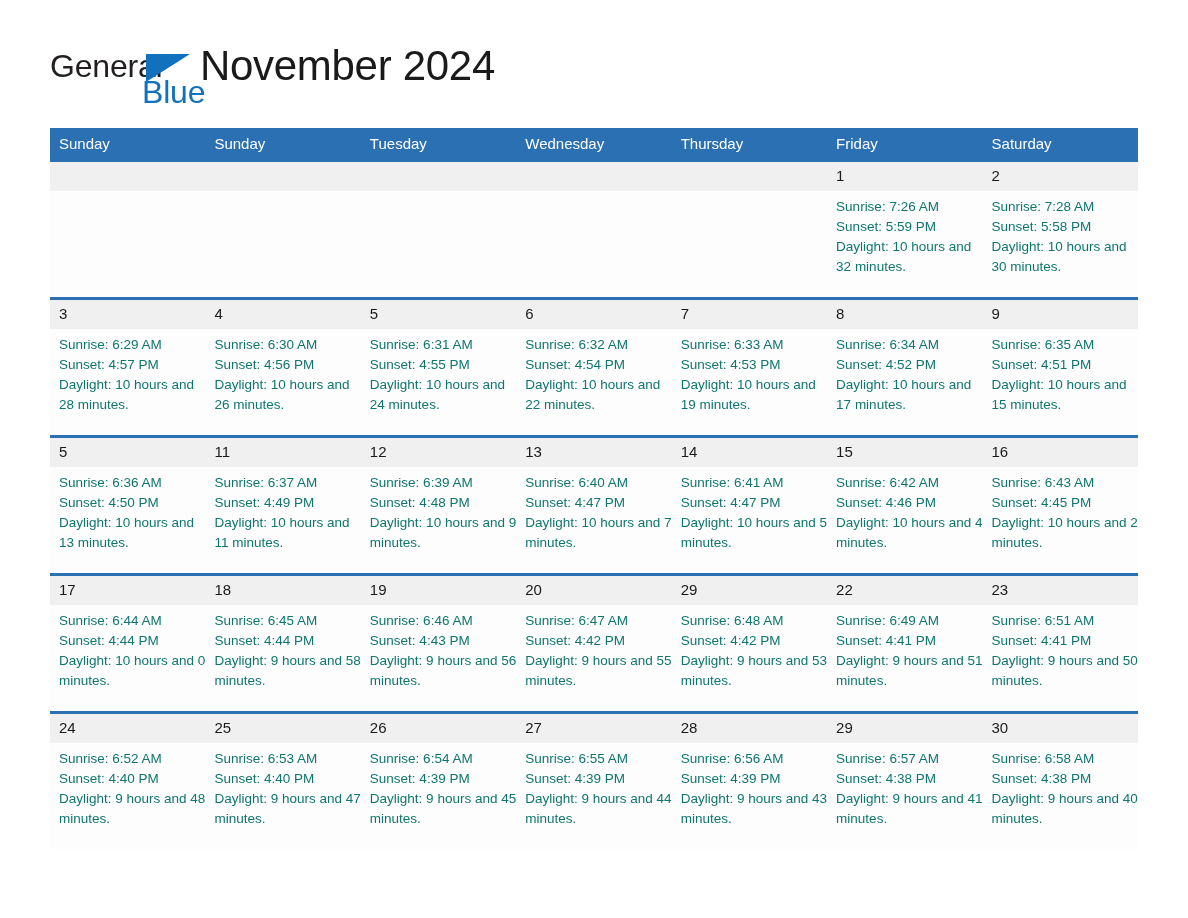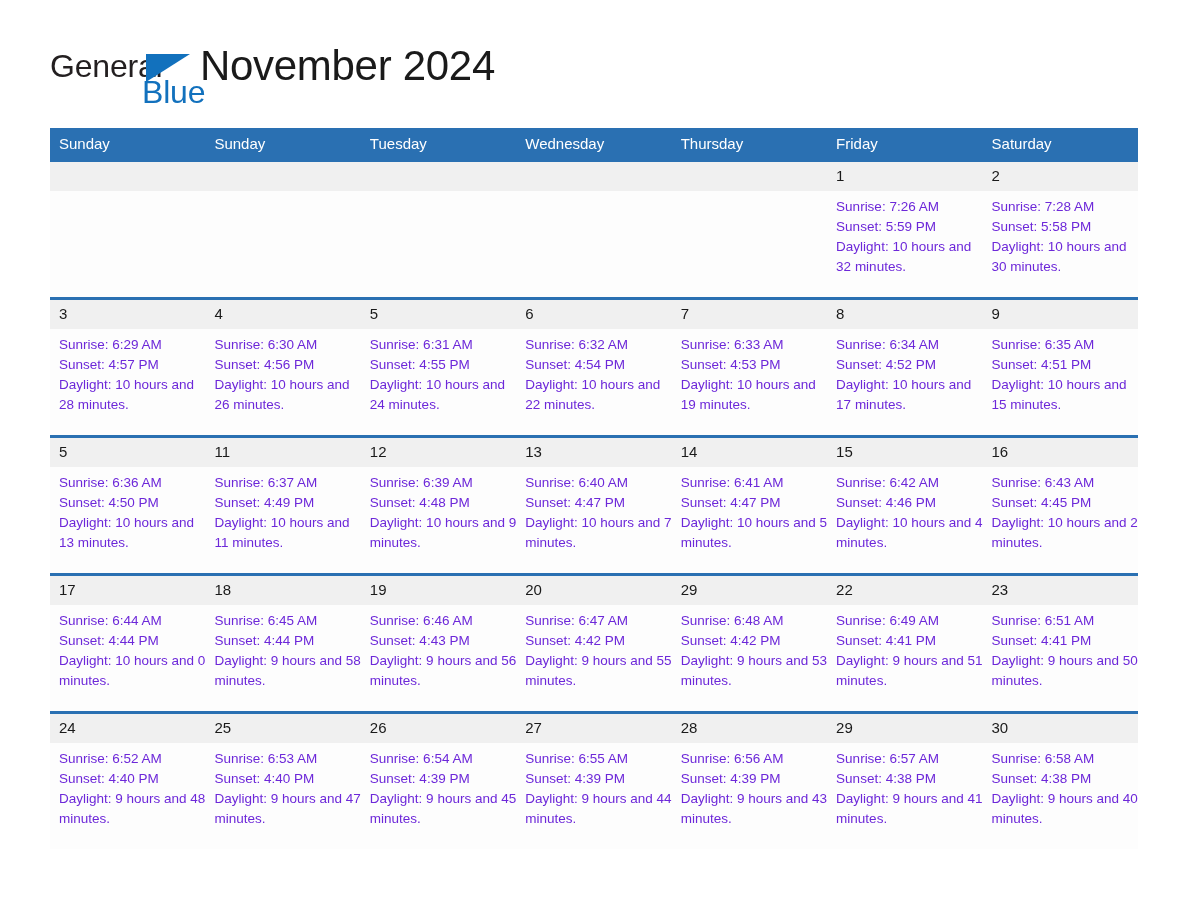--- a/index.html
+++ b/index.html
@@ -126,21 +126,21 @@
     color: #1a1a1a;
     padding: 6px 0 7px 9px;
     line-height: 1;
     height: 16px;
     box-sizing: content-box;
   }
   .details {
     padding: 6px 0 0 9px;
     font-size: 13.5px;
     line-height: 20px;
-    color: #6d28d9;
+    color: #0f766e;
     white-space: pre-line;
   }
 </style>
 </head>
 <body>
 
 <div class="page">
 
   <div class="top">
     <div class="logo">

